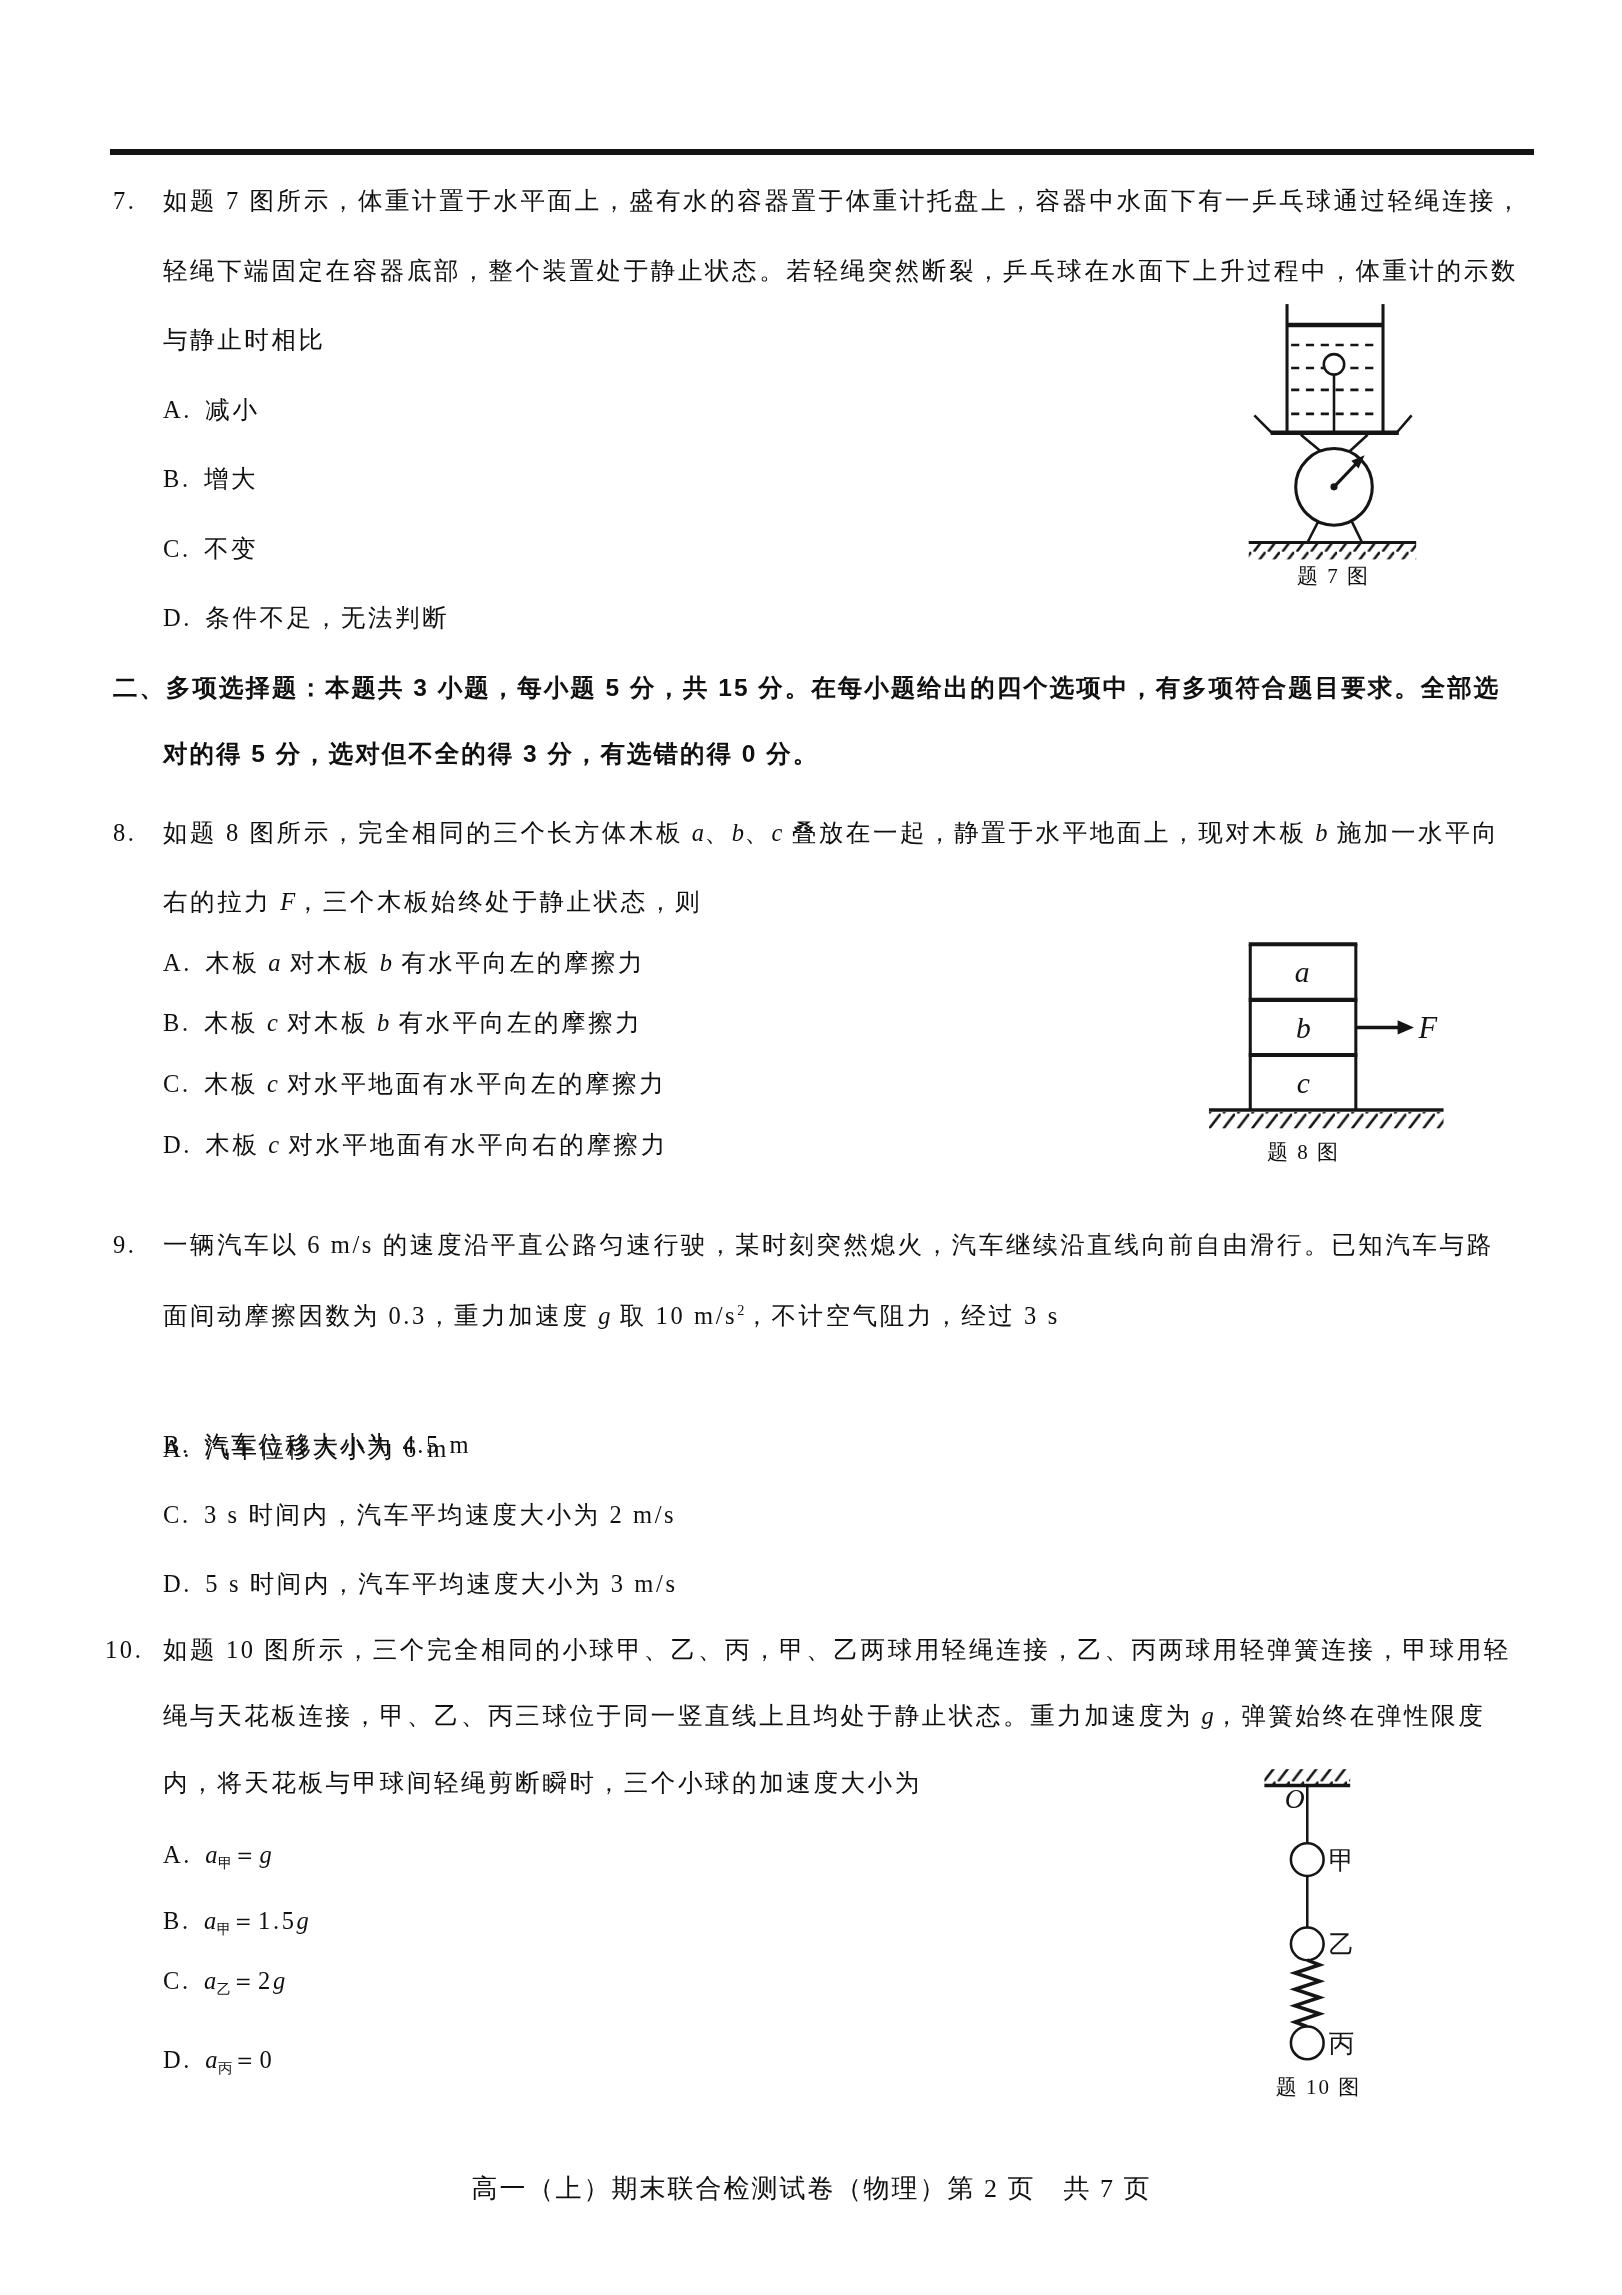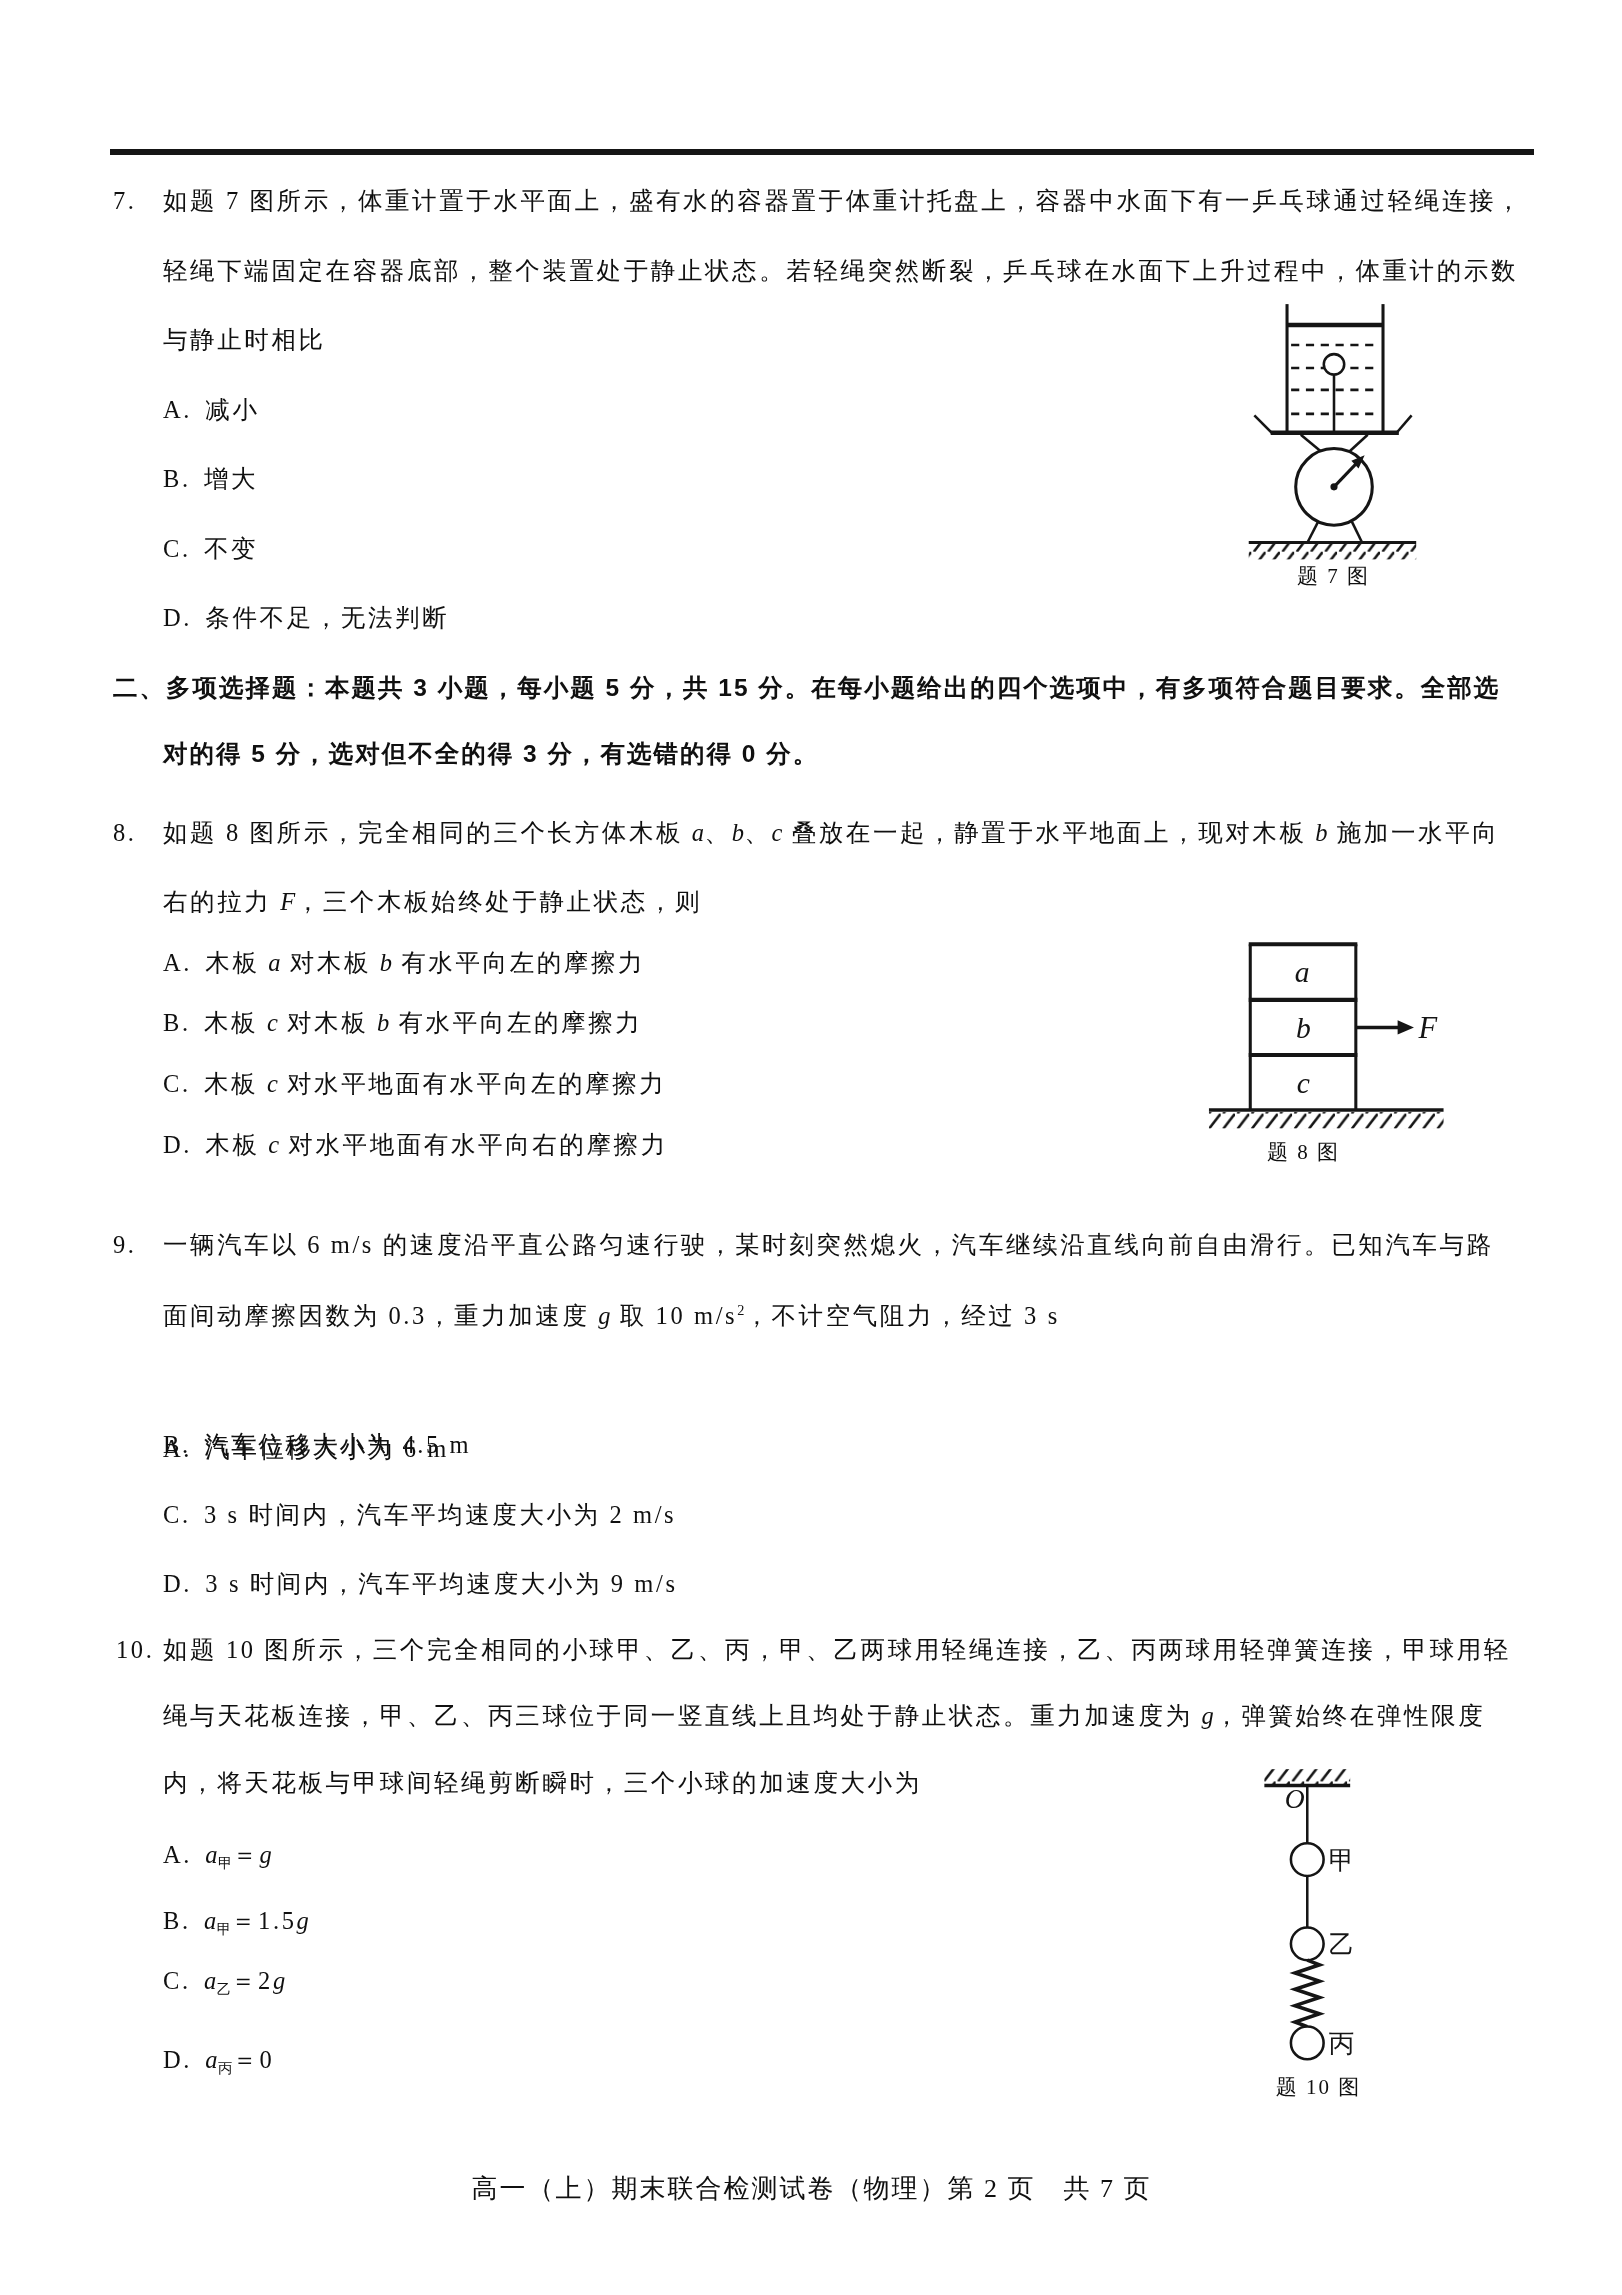--- a/index.html
+++ b/index.html
@@ -20,21 +20,21 @@
   }
   .tl{
     position:absolute;
     left:163px;
     font-size:24.5px;
     line-height:32px;
     letter-spacing:2.6px;
     white-space:nowrap;
   }
   .qnum{left:113px;}
-  .qnum10{left:105px;margin-left:11px;}
+  .qnum10{left:105px;}
   .sect{
     font-family:Liberation Sans, sans-serif;
     font-weight:bold;
     letter-spacing:2px;
   }
   .sect1{left:113px;}
   .opt .olabel{margin-right:13.3px;}
   sup{font-size:14.3px;letter-spacing:0;vertical-align:super;}
   sub{font-size:14.3px;letter-spacing:0;vertical-align:-5.1px;}
   i{font-style:italic;letter-spacing:0.5px;}
@@ -174,21 +174,21 @@
     <div class="tl opt" style="top:1433px">
       <span class="olabel">A.</span><span class="otext">汽车位移大小为 6 m</span>
     </div>
     <div class="tl opt" style="top:1429px">
       <span class="olabel">B.</span><span class="otext">汽车位移大小为 4.5 m</span>
     </div>
     <div class="tl opt" style="top:1499px">
       <span class="olabel">C.</span><span class="otext">3 s 时间内，汽车平均速度大小为 2 m/s</span>
     </div>
     <div class="tl opt" style="top:1568px">
-      <span class="olabel">D.</span><span class="otext">3 s 时间内，汽车平均速度大小为 9 m/s</span>
+      <span class="olabel">D.</span><span class="otext">5 s 时间内，汽车平均速度大小为 3 m/s</span>
     </div>
   </section>
 
   <section>
     <div class="tl qnum qnum10" style="top:1634px">10.</div>
     <div class="tl" style="top:1634px">如题 10 图所示，三个完全相同的小球甲、乙、丙，甲、乙两球用轻绳连接，乙、丙两球用轻弹簧连接，甲球用轻</div>
     <div class="tl" style="top:1700px">绳与天花板连接，甲、乙、丙三球位于同一竖直线上且均处于静止状态。重力加速度为 <i>g</i>，弹簧始终在弹性限度</div>
     <div class="tl" style="top:1767px">内，将天花板与甲球间轻绳剪断瞬时，三个小球的加速度大小为</div>
 
     <div class="tl opt" style="top:1839px">

